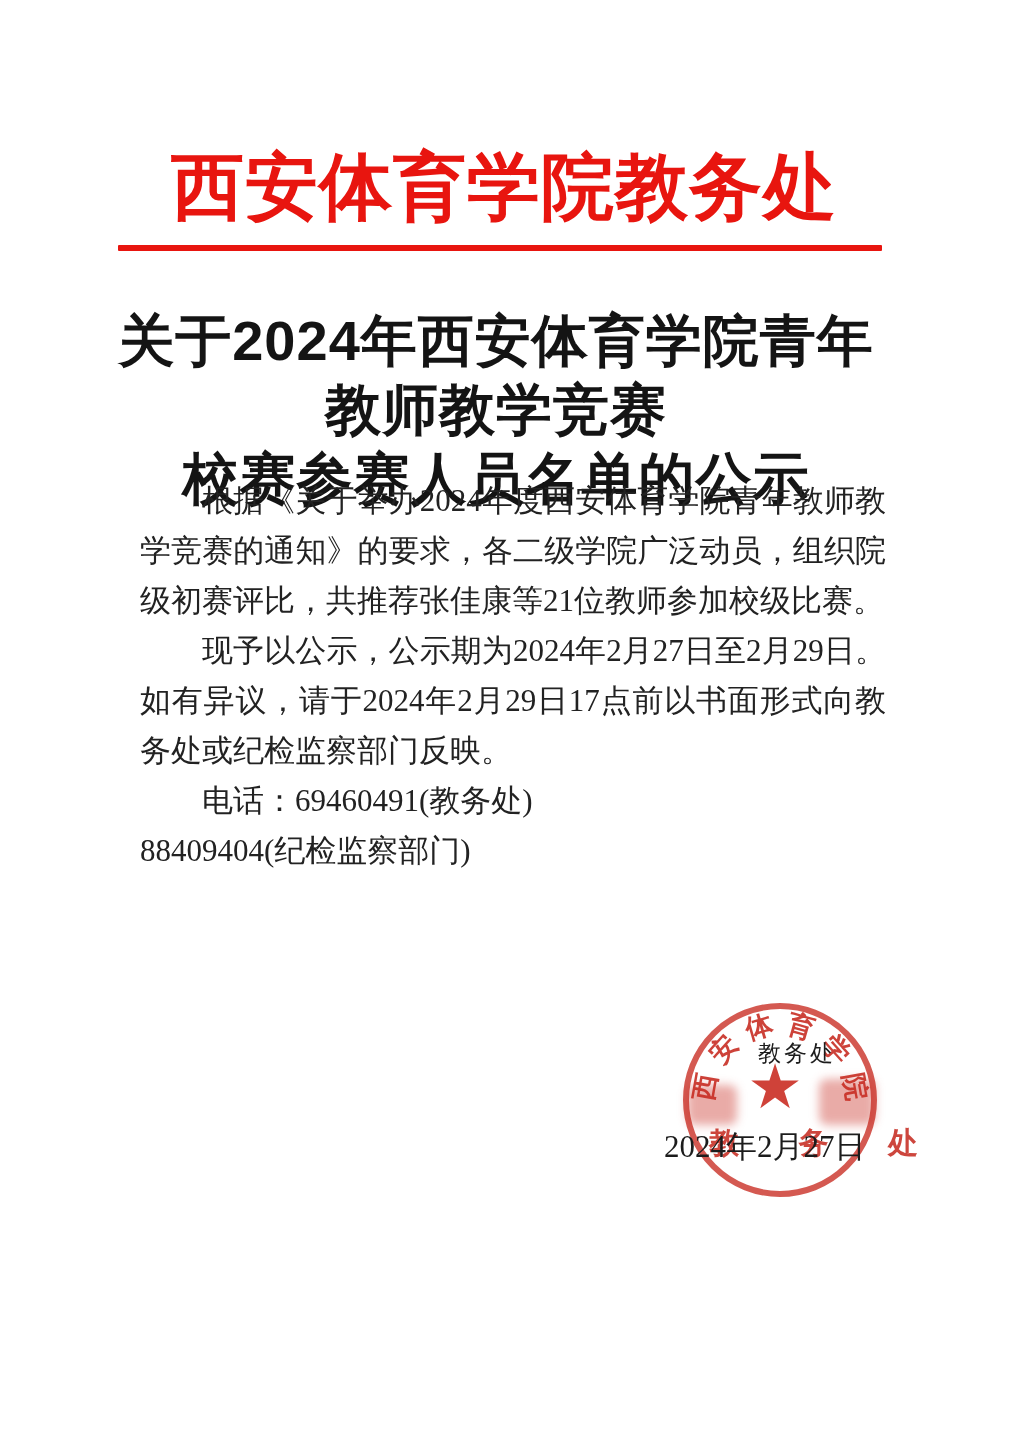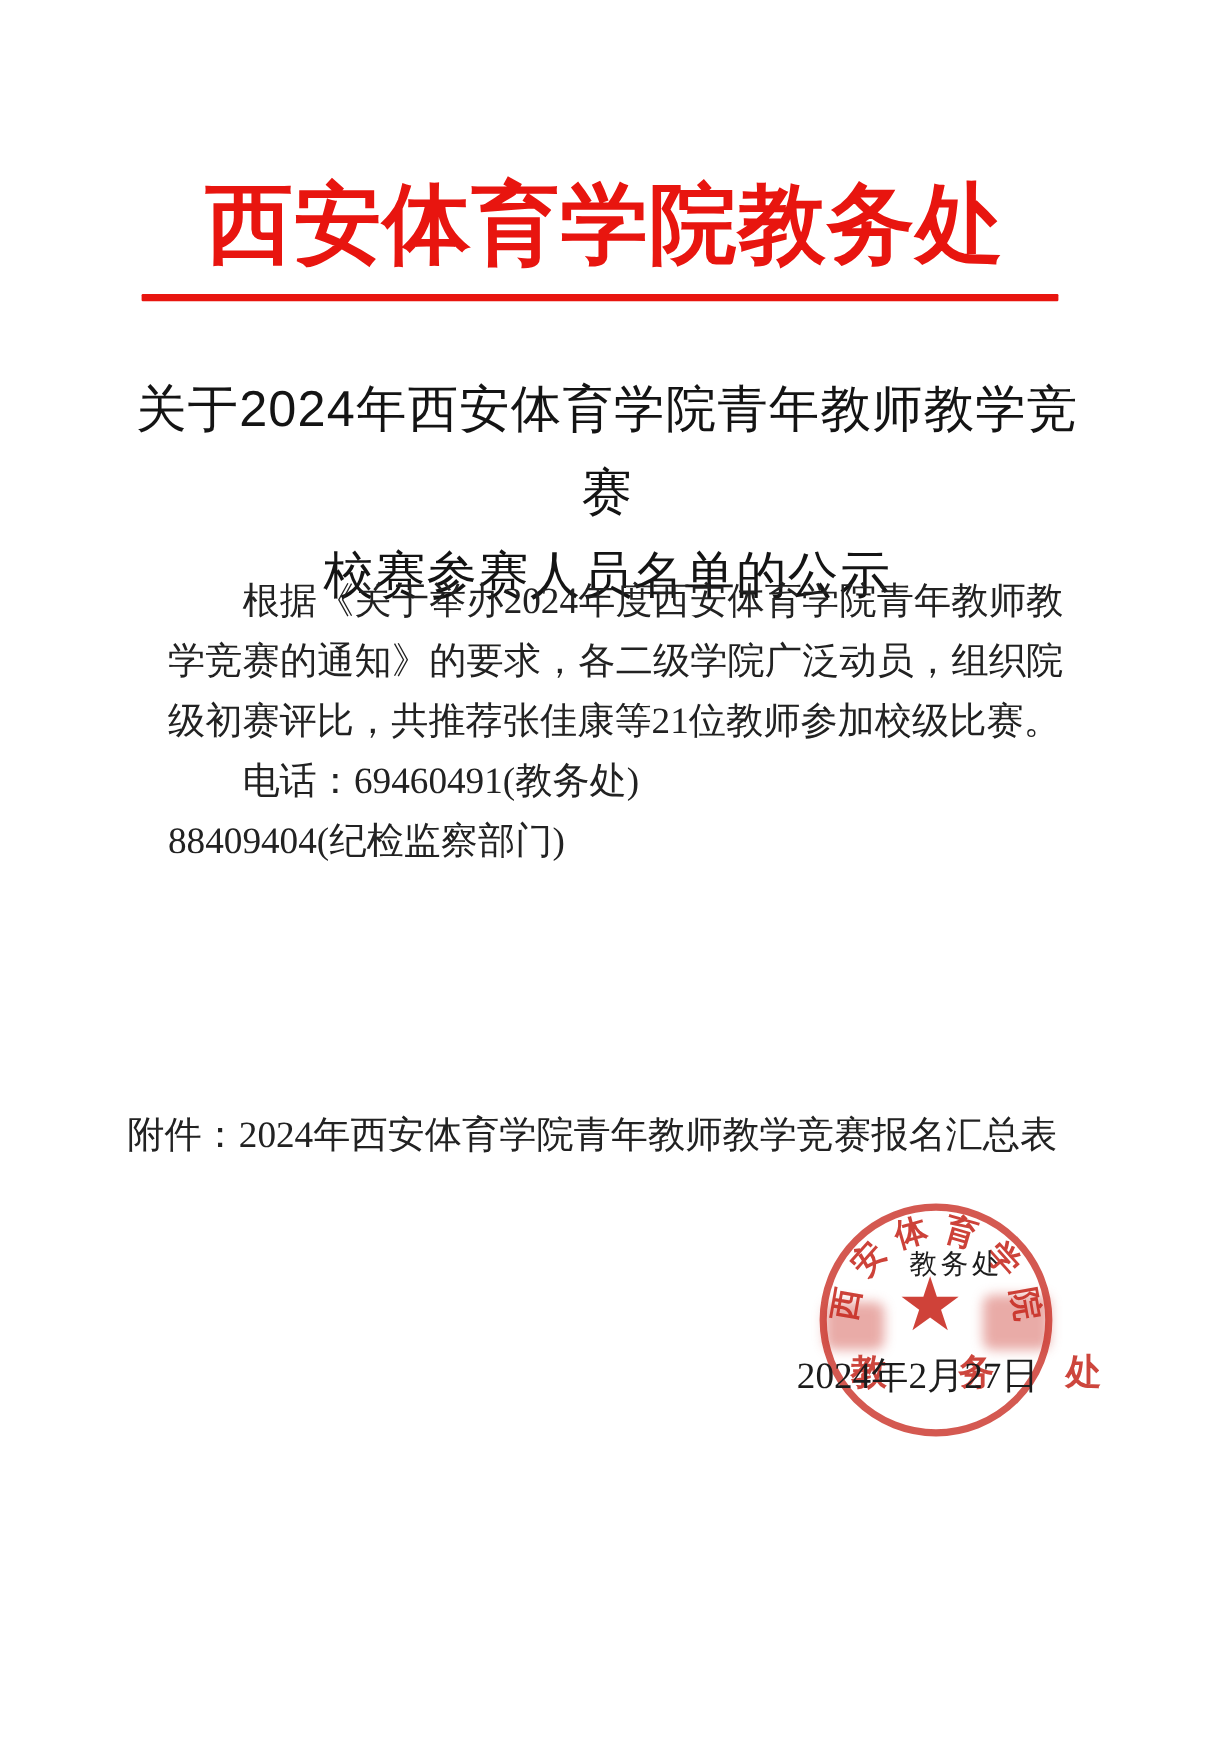--- a/index.html
+++ b/index.html
@@ -20,25 +20,25 @@
     font-size:73px;line-height:92px;
     color:#e8150f;
     letter-spacing:1px;
     white-space:nowrap;
   }
   .rule{position:absolute;background:#e8150f;height:6px;border-radius:1px;}
   .rule-top{left:118px;top:245px;width:764px;}
   .rule-bottom{left:106px;top:1319px;width:767px;}
   
   .doc-title{
-    position:absolute;left:106px;top:306px;width:800px;
+    position:absolute;left:96px;top:306px;width:800px;
     text-align:center;
     font-family:"Liberation Sans","DejaVu Sans",sans-serif;
-    font-weight:normal;
-    font-size:42px;line-height:69px;
+    font-weight:bold;
+    font-size:56px;line-height:69px;
     color:#141414;
     letter-spacing:1px;
   }
   
   .body-flow{
     position:absolute;left:140px;top:476px;width:746px;
     font-size:31px;line-height:50px;
     color:#222222;
     text-align:justify;
   }
@@ -116,25 +116,25 @@
   <div class="org-name">西安体育学院教务处</div>
   <div class="rule rule-top"></div>
 
   <div class="doc-title">
     <div>关于2024年西安体育学院青年教师教学竞赛</div>
     <div>校赛参赛人员名单的公示</div>
   </div>
 
   <div class="body-flow">
     <p class="para-indent">根据《关于举办2024年度西安体育学院青年教师教学竞赛的通知》的要求，各二级学院广泛动员，组织院级初赛评比，共推荐张佳康等21位教师参加校级比赛。</p>
+    <p class="para-indent">现予以公示，公示期为2024年2月27日至2月29日。如有异议，请于2024年2月29日17点前以书面形式向教务处或纪检监察部门反映。</p>
     <p class="para-indent">电话：69460491(教务处)</p>
     <p class="phone-2">88409404(纪检监察部门)</p>
   </div>
 
-  <div class="attachment">附件：2024年西安体育学院青年教师教学竞赛报名汇总表</div>
 
   <div class="signer">教务处</div>
   <div class="sign-date">2024年2月27日</div>
 
   <div class="stamp">
     <div class="stamp-ring"></div>
     <span class="stamp-arc-char" style="transform:rotate(-80deg) translateY(-76px);">西</span>
     <span class="stamp-arc-char" style="transform:rotate(-48deg) translateY(-76px);">安</span>
     <span class="stamp-arc-char" style="transform:rotate(-16deg) translateY(-76px);">体</span>
     <span class="stamp-arc-char" style="transform:rotate(16deg) translateY(-76px);">育</span>

